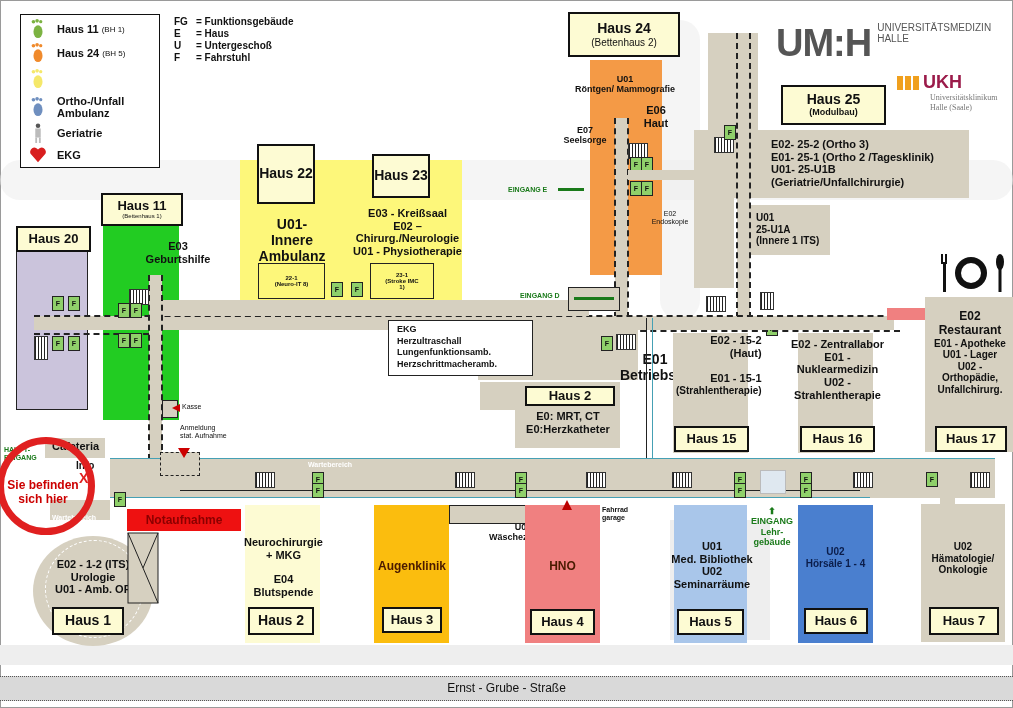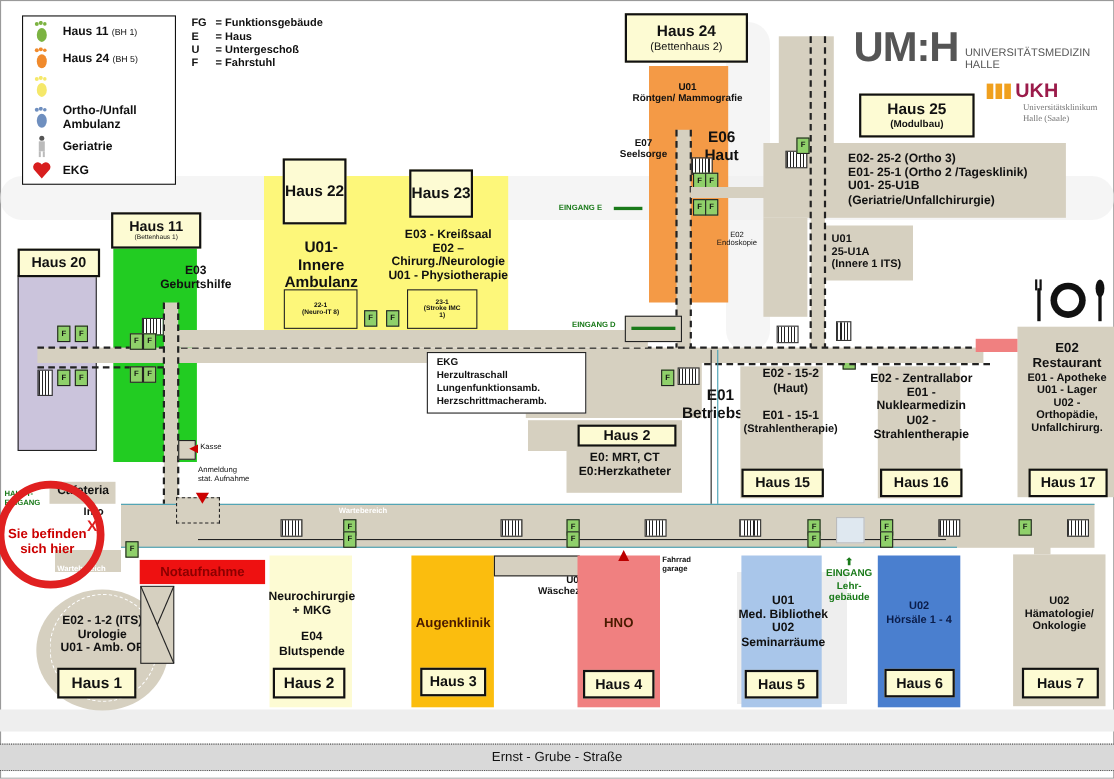--- a/index.html
+++ b/index.html
@@ -87,21 +87,21 @@
   </div>
 </div>
 
 <div class="abbr">
   <div><span>FG</span><b>= Funktionsgebäude</b></div>
   <div><span>E</span><b>= Haus</b></div>
   <div><span>U</span><b>= Untergeschoß</b></div>
   <div><span>F</span><b>= Fahrstuhl</b></div>
 </div>
 
-<div class="abs" style="left:776px;top:22px;display:flex;align-items:flex-end">
+<div class="abs" style="left:776px;top:22px;display:flex;align-items:flex-start">
   <span style="font-size:38px;font-weight:bold;color:#555;letter-spacing:-1px">UM:H</span>
   <div style="margin-left:6px;font-size:10px;color:#555;line-height:11px">
     <div>UNIVERSITÄTSMEDIZIN</div>
       <div>HALLE</div>
   </div>
 </div>
 <div class="abs" style="left:897px;top:72px;display:flex;align-items:center">
   <span style="display:inline-block;width:6px;height:14px;background:#f0a01e;margin-right:2px"></span>
   <span style="display:inline-block;width:6px;height:14px;background:#f0a01e;margin-right:2px"></span>
   <span style="display:inline-block;width:6px;height:14px;background:#f0a01e;margin-right:4px"></span>
@@ -162,21 +162,21 @@
     <span style="font-size:10px;font-weight:normal">(Bettenhaus 2)</span>
   </div>
 <div class="txt" style="left:560px;top:74px;width:130px;font-size:9px">
     <div>U01</div>
     <div>Röntgen/ Mammografie</div>
   </div>
 <div class="txt" style="left:560px;top:125px;width:50px;font-size:9px">
     <div>E07</div>
     <div>Seelsorge</div>
   </div>
-<div class="txt" style="left:638px;top:116px;width:36px;font-size:14px">
+<div class="txt" style="left:638px;top:104px;width:36px;font-size:11px">
     <div>E06</div>
     <div>Haut</div>
   </div>
 <div class="txt" style="left:647px;top:210px;width:46px;font-size:7px;font-weight:normal">
     <div>E02</div>
     <div>Endoskopie</div>
   </div>
 <div class="corr" style="left:615px;top:118px;width:13px;height:200px"></div>
 <div class="dash-v" style="left:614px;top:118px;height:200px"></div>
 <div class="dash-v" style="left:627px;top:118px;height:200px"></div>
@@ -262,21 +262,21 @@
     <div>E01</div>
     <div>Betriebsarzt</div>
   </div>
 <div class="lift" style="left:601px;top:336px">F</div>
 <div class="stairs" style="left:616px;top:334px"></div>
 
 <div class="line-v" style="left:646px;top:318px;height:160px"></div>
 <div class="abs" style="left:652px;top:318px;width:0;height:170px;border-left:1px solid #45a0b4"></div>
 
 <div class="bld" style="left:673px;top:333px;width:75px;height:120px"></div>
-<div class="txt" style="left:676px;top:334px;font-size:11px;text-align:center">
+<div class="txt" style="left:676px;top:334px;font-size:11px;text-align:right">
     <div>E02 - 15-2</div>
     <div>(Haut)</div>
     <div style="height:13px"></div>
     <div>E01 - 15-1</div>
     <div style="font-size:10px">(Strahlentherapie)</div>
   </div>
 <div class="label-box" style="left:674px;top:426px;width:75px;height:26px;font-size:13px">
     <span>Haus 15</span>
   </div>
 

